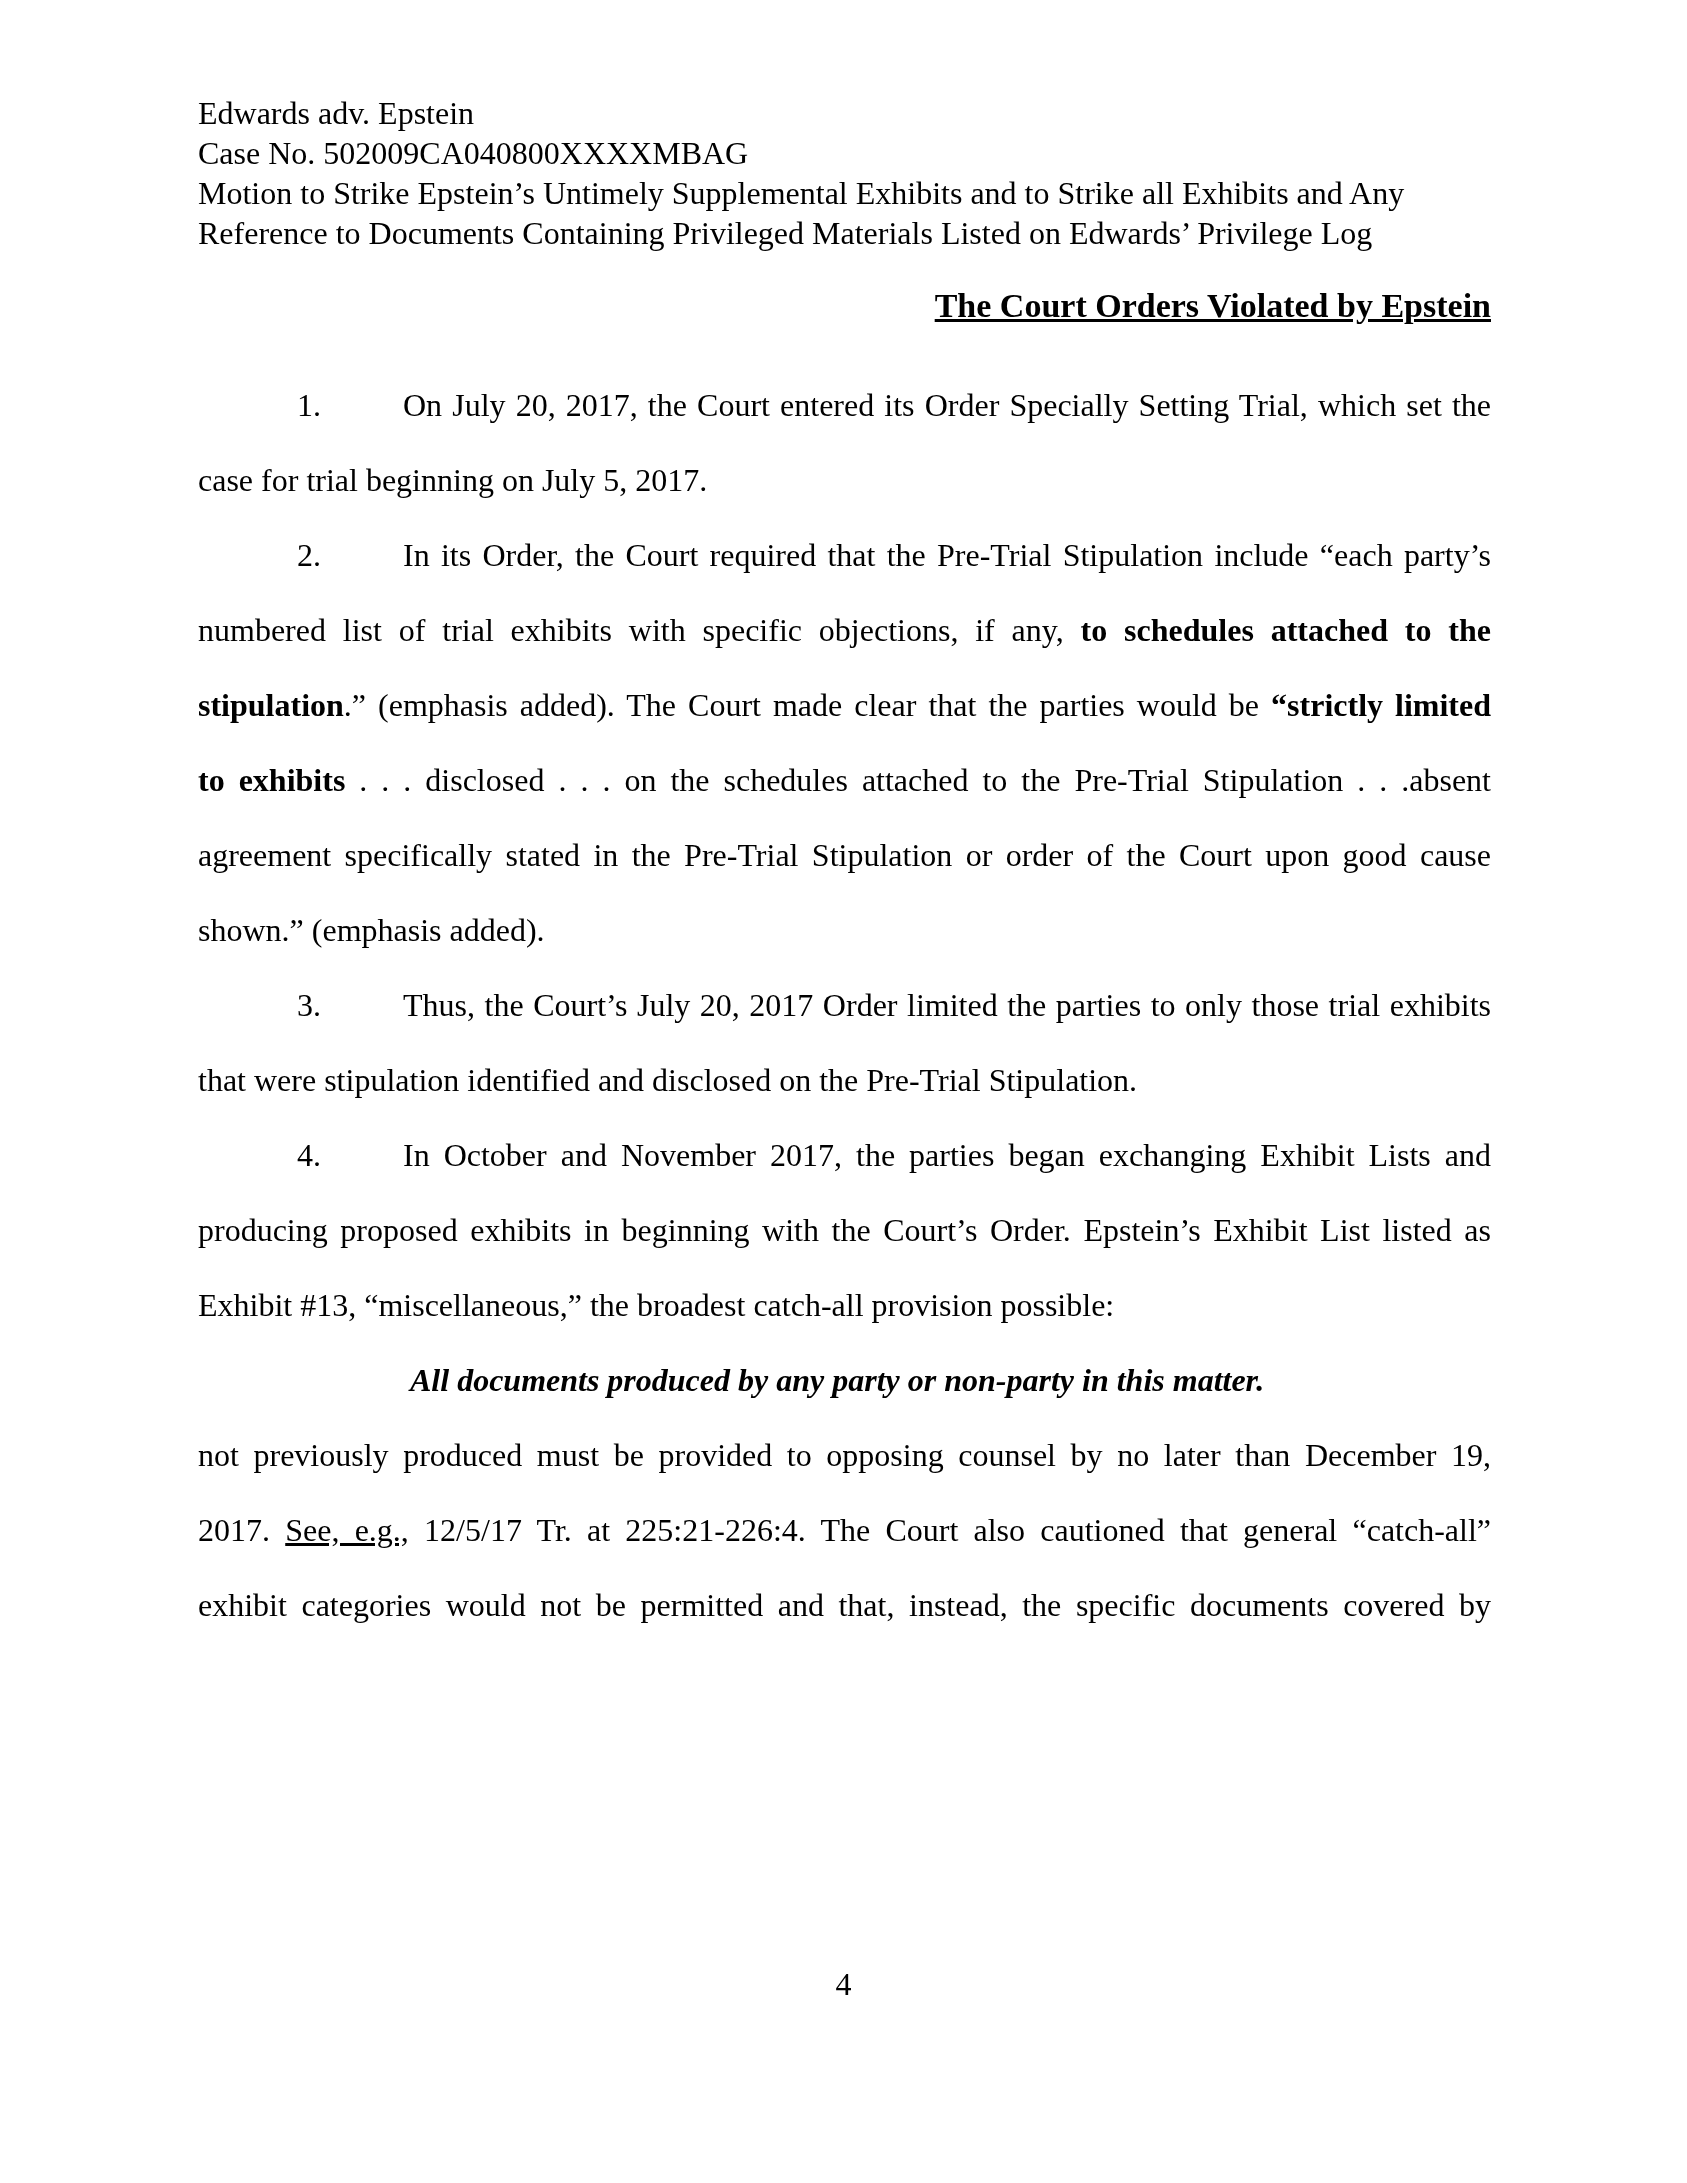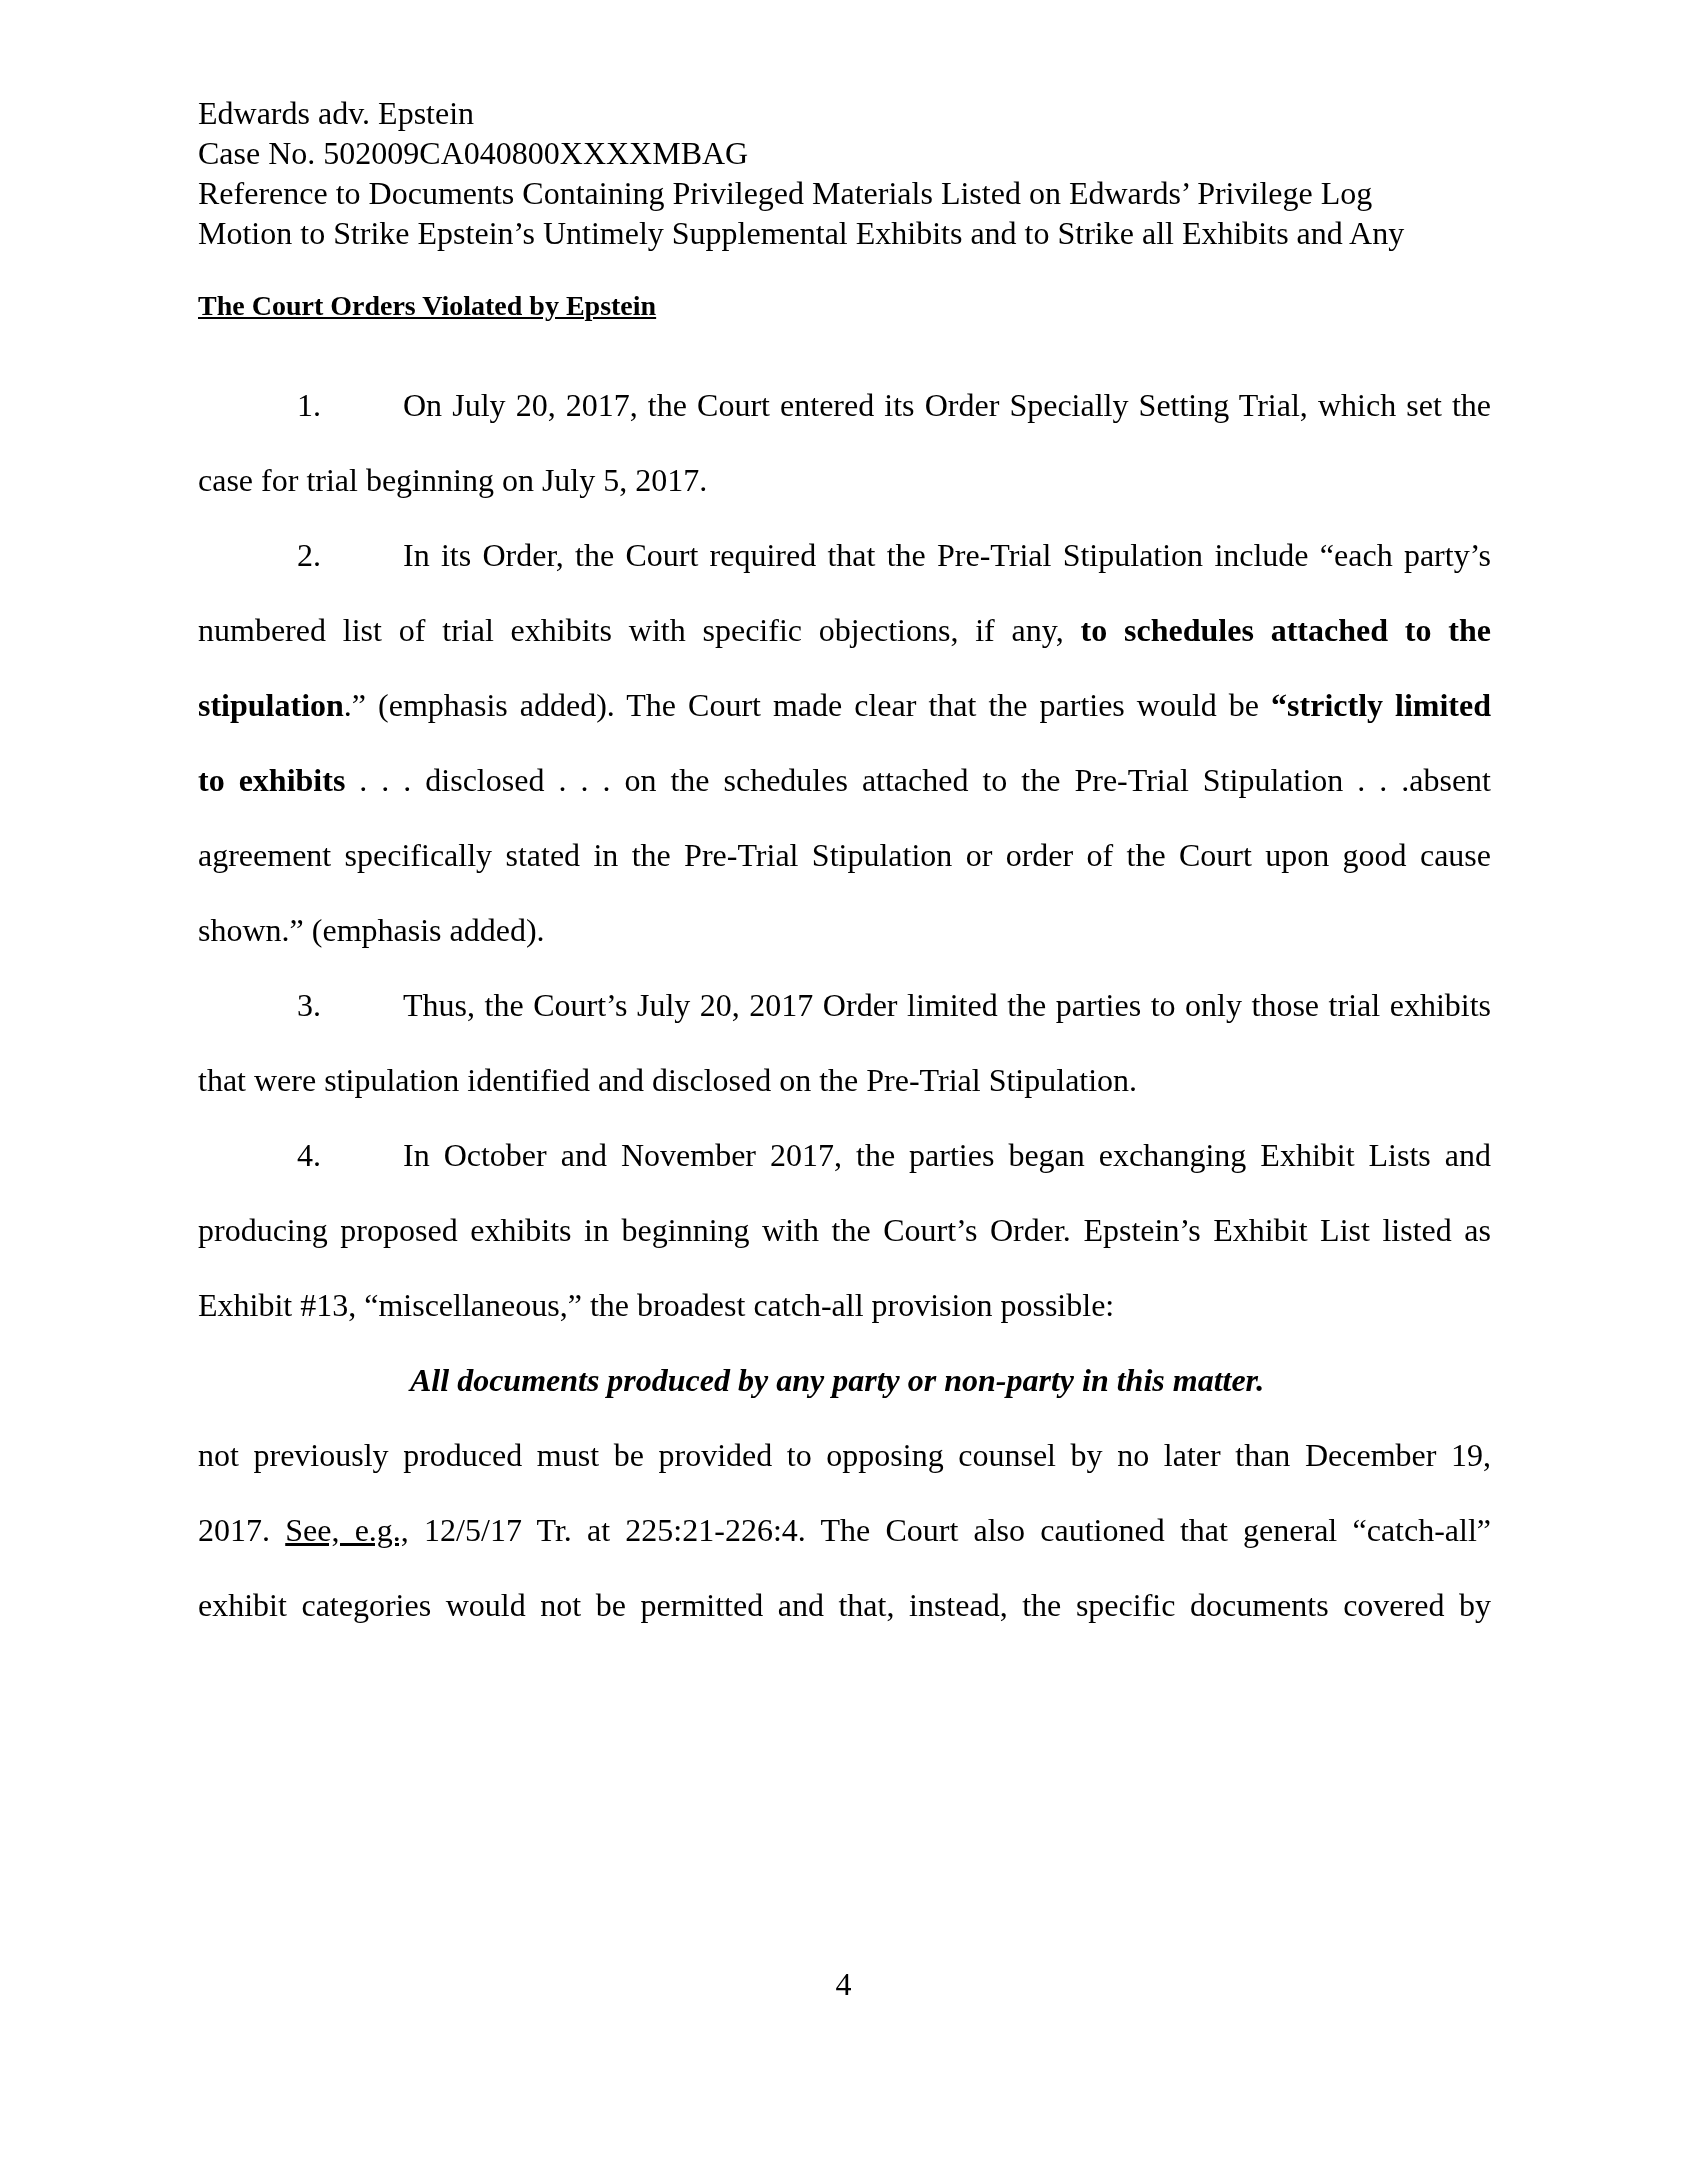--- a/index.html
+++ b/index.html
@@ -22,22 +22,22 @@
     top: 93px;
     width: 1293px;
   }
   .header-line {
     font-size: 32px;
     line-height: 40px;
     text-align: left;
   }
   .doc-title {
     margin-top: 33px;
-    text-align: left;
-    font-size: 28px;
+    text-align: right;
+    font-size: 34px;
     line-height: 40px;
   }
   .doc-title .title-text {
     font-weight: bold;
     text-decoration: underline;
   }
   .body-lines {
     margin-top: 42px;
   }
   .line {
@@ -72,22 +72,22 @@
   }
 </style>
 </head>
 <body>
 
 <div class="page">
   <div class="content">
     <div class="doc-header">
       <div class="header-line">Edwards adv. Epstein</div>
       <div class="header-line">Case No. 502009CA040800XXXXMBAG</div>
+      <div class="header-line">Motion to Strike Epstein’s Untimely Supplemental Exhibits and to Strike all Exhibits and Any</div>
       <div class="header-line">Reference to Documents Containing Privileged Materials Listed on Edwards’ Privilege Log</div>
-      <div class="header-line">Motion to Strike Epstein’s Untimely Supplemental Exhibits and to Strike all Exhibits and Any</div>
     </div>
     <div class="doc-title">
       <span class="title-text">The Court Orders Violated by Epstein</span>
     </div>
     <div class="body-lines">
         <div class="line justify"><span class="para-num">1.</span><span>On July 20, 2017, the Court entered its Order Specially Setting Trial, which set the</span></div>
         <div class="line"><span>case for trial beginning on July 5, 2017.</span></div>
         <div class="line justify"><span class="para-num">2.</span><span>In its Order, the Court required that the Pre-Trial Stipulation include “each party’s</span></div>
         <div class="line justify"><span>numbered list of trial exhibits with specific objections, if any, </span><span class="b">to schedules attached to the</span></div>
         <div class="line justify"><span class="b">stipulation</span><span>.” (emphasis added). The Court made clear that the parties would be </span><span class="b">“strictly limited</span></div>

